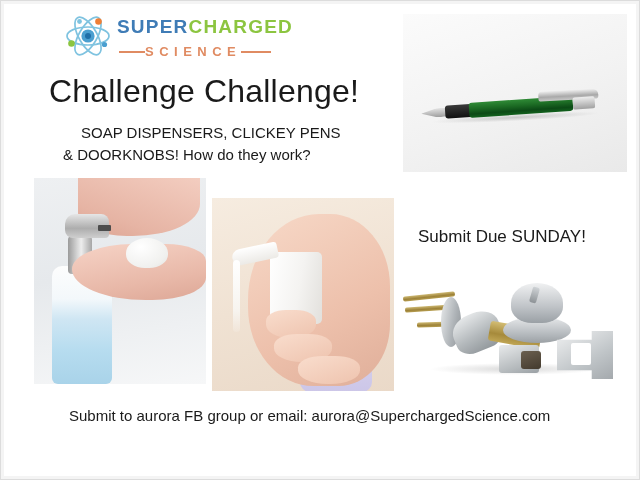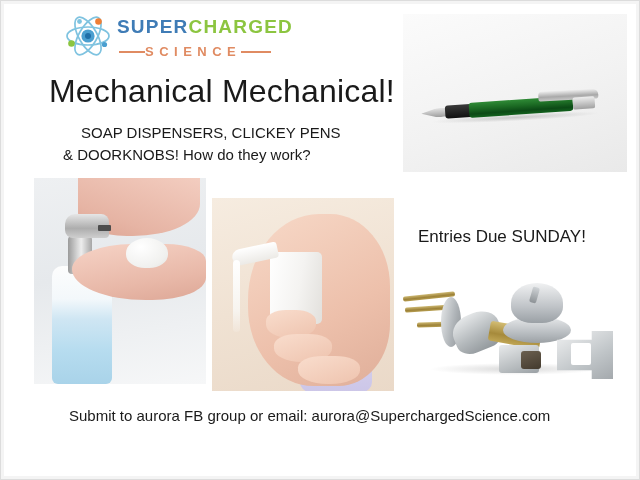--- a/index.html
+++ b/index.html
@@ -374,28 +374,28 @@
         <span class="w-super">SUPER</span><span class="w-charged">CHARGED</span>
       </div>
       <div class="subwordmark">
         <span class="rule"></span>
         <span class="sci-text">SCIENCE</span>
         <span class="rule long"></span>
       </div>
     </div>
   </div>
 
-  <div class="title">Mechanical Mechanical!</div>
+  <div class="title">Challenge Challenge!</div>
 
   <div class="subtitle">
     <span>SOAP DISPENSERS, CLICKEY PENS</span>
     <span class="line2">&amp; DOORKNOBS! How do they work?</span>
   </div>
 
-  <div class="entries">Entries Due SUNDAY!</div>
+  <div class="entries">Submit Due SUNDAY!</div>
 
   <div class="footer">Submit to aurora FB group or email: aurora@SuperchargedScience.com</div>
 
   <div class="photo photo-pen">
     <div class="pen-shadow"></div>
     <div class="pen-body">
       <div class="pen-tip"></div>
       <div class="pen-grip"></div>
       <div class="pen-barrel"></div>
       <div class="pen-clip"></div>

